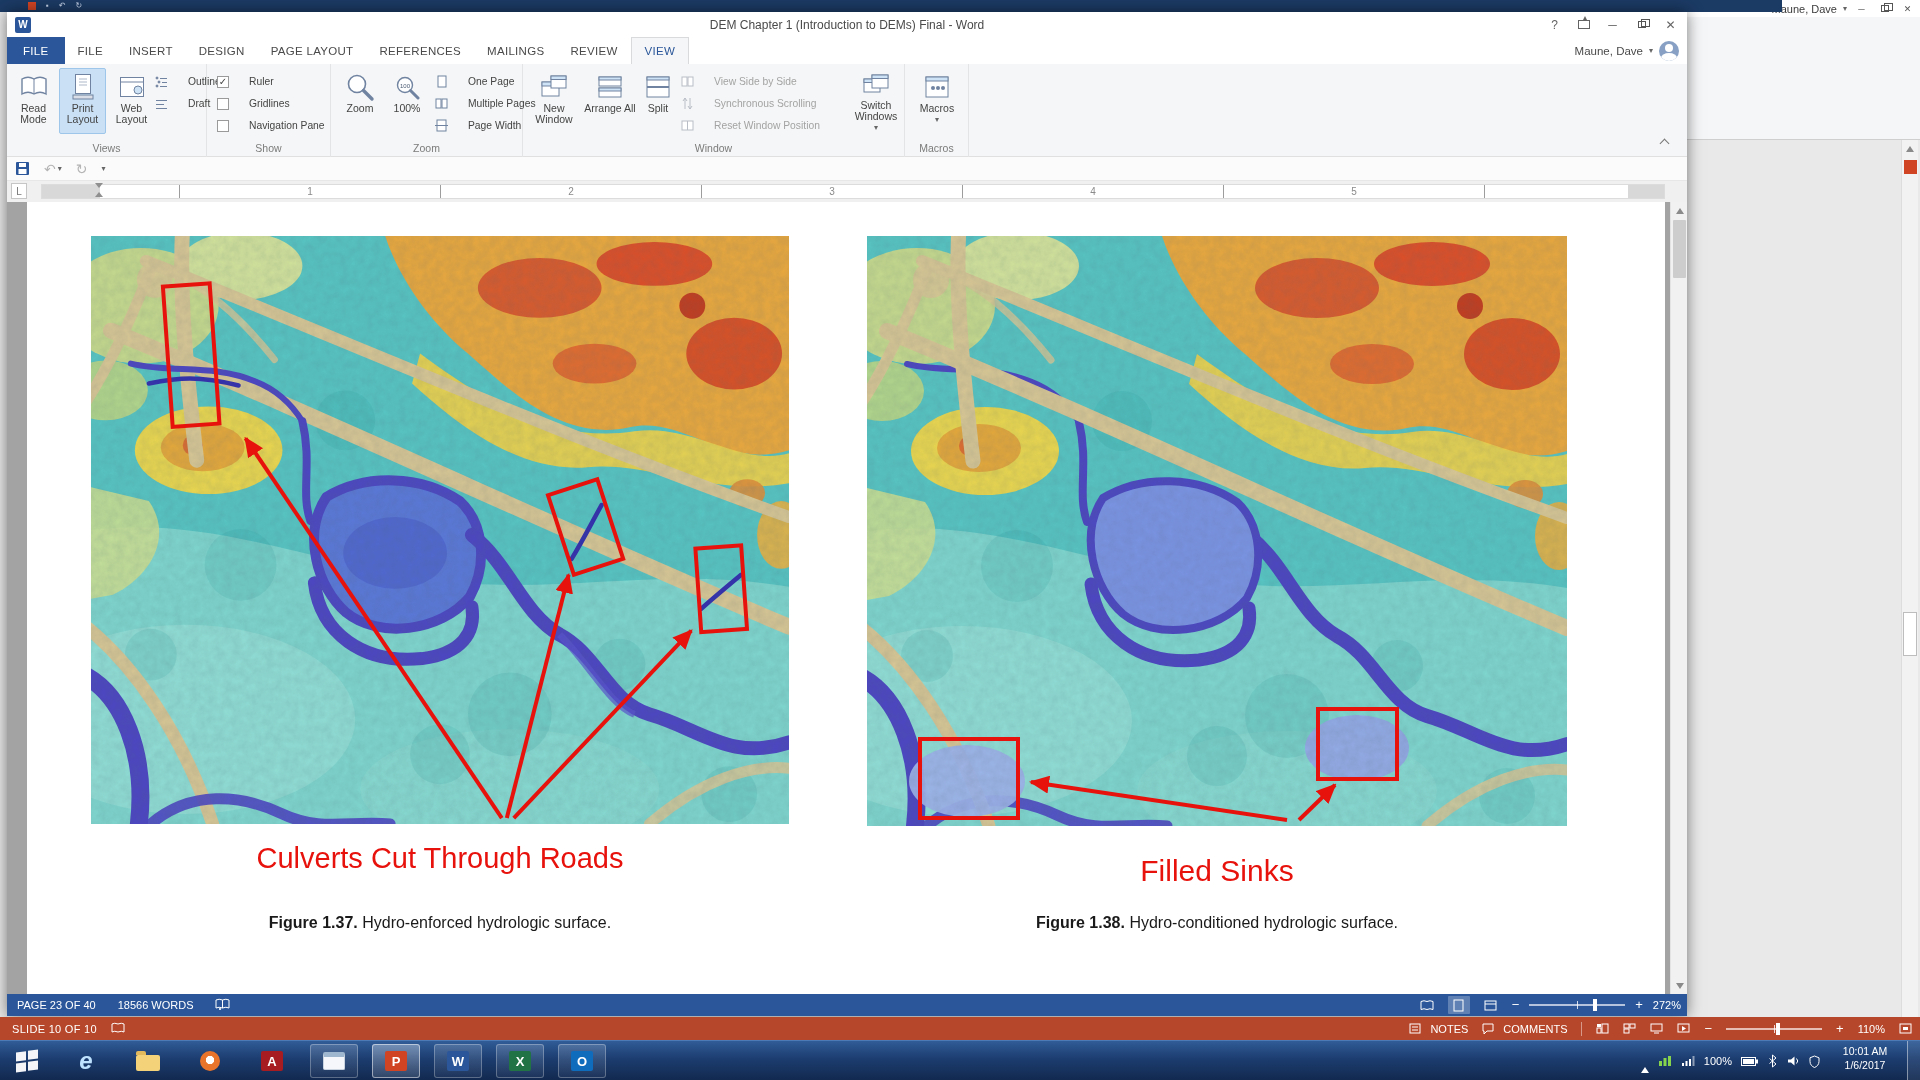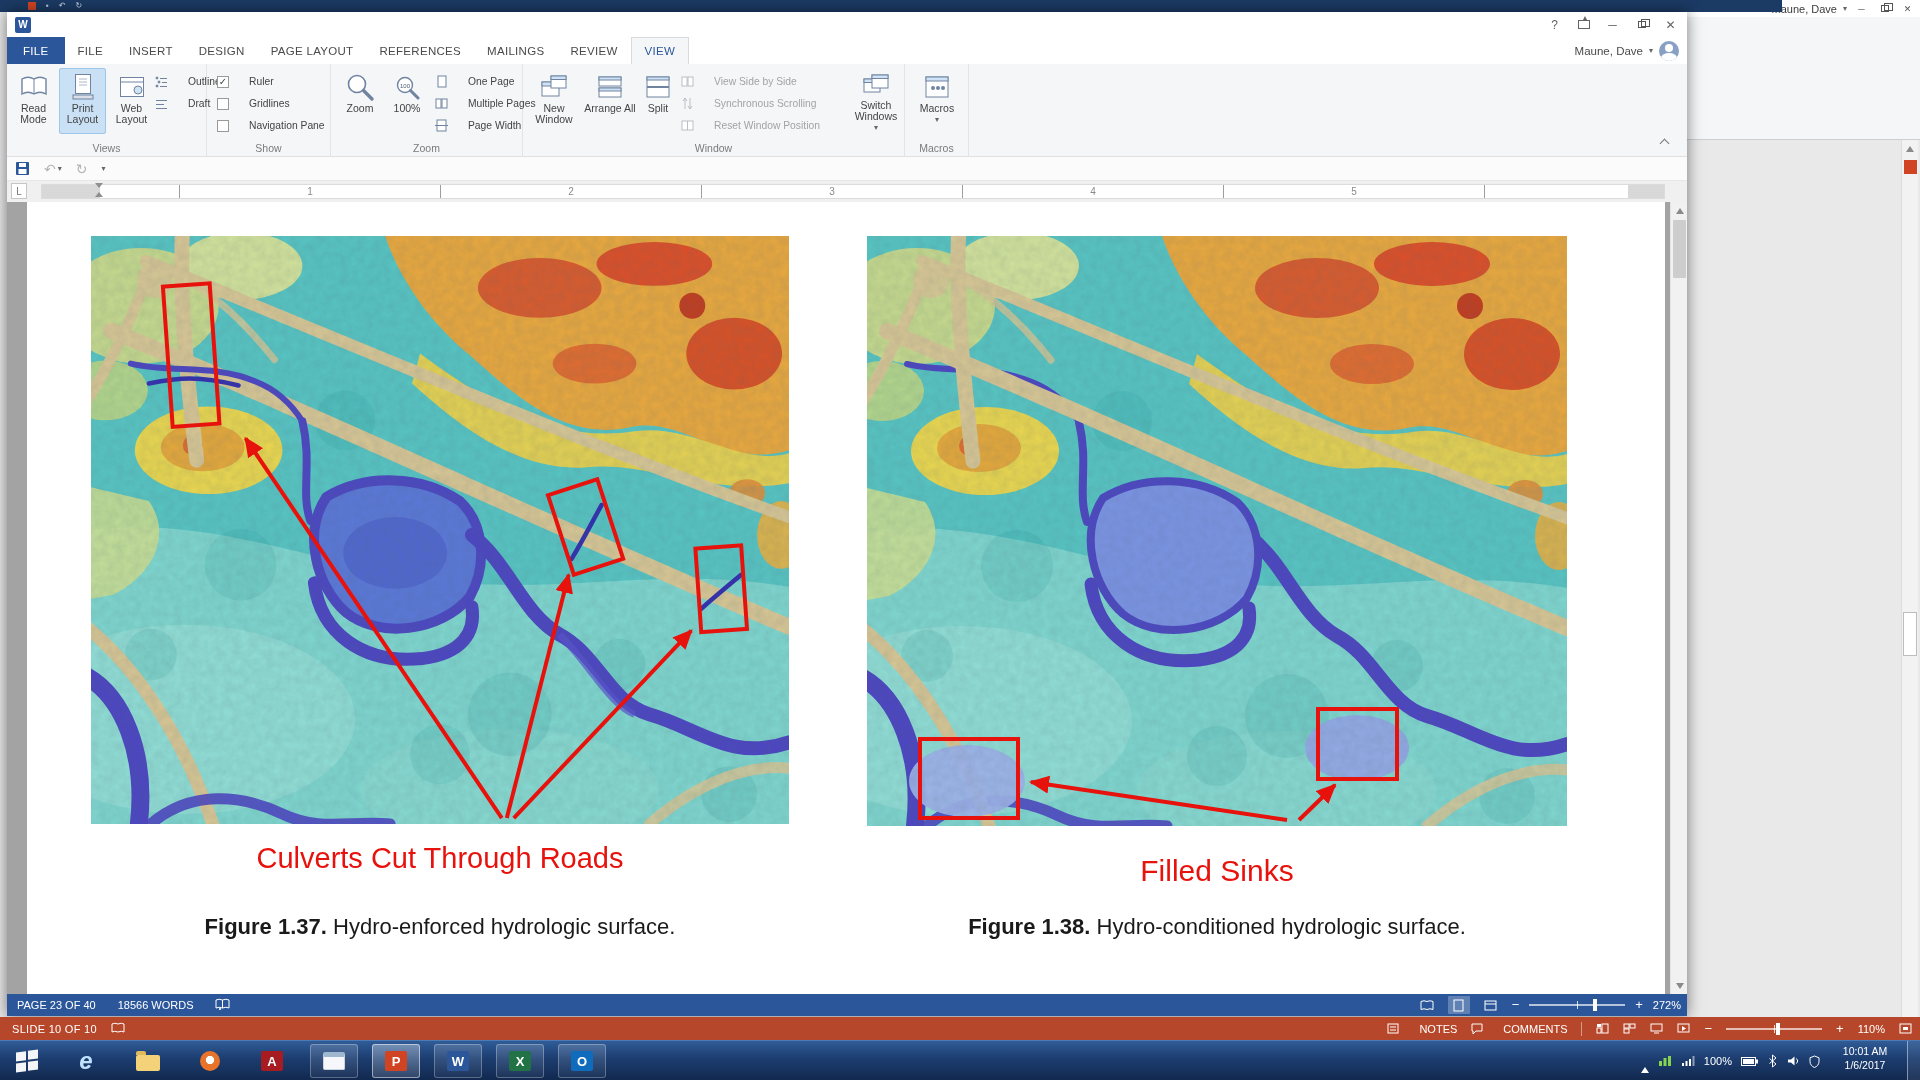--- a/index.html
+++ b/index.html
@@ -24,21 +24,21 @@
 
   
   #top-strip{left:0;top:0;width:1782px;height:12px;background:#1b3a64;display:flex;align-items:center;gap:10px;padding-left:28px}
   #top-strip .mini{font-size:8px;color:#c7d4ea;line-height:10px}
   #top-strip .sq{width:8px;height:8px;background:#d04423}
 
   
   #ppt-status{left:0;top:1017px;width:1920px;height:23px;background:#b7472a;color:#fff;font-size:11px;display:flex;align-items:center}
   #ppt-status .lbl{margin-left:12px;letter-spacing:.3px}
   #ppt-status .right{position:absolute;right:8px;display:flex;align-items:center;gap:14px}
-  .pstat-item{display:flex;align-items:center;gap:20px;color:#fff}
+  .pstat-item{display:flex;align-items:center;gap:9px;color:#fff}
   .vdiv{width:1px;height:14px;background:rgba(255,255,255,.45)}
   .slider{display:flex;align-items:center;gap:7px}
   .strack{position:relative;width:96px;height:2px;background:rgba(255,255,255,.65)}
   .sthumb{position:absolute;top:-5px;width:4px;height:12px;background:#fff}
   .stick{position:absolute;left:50%;top:-3px;width:1px;height:8px;background:rgba(255,255,255,.8)}
   .zbtn{font-size:13px;line-height:10px}
 
   
   #word{left:7px;top:12px;width:1680px;height:1004px;background:#fff;box-shadow:0 0 14px rgba(0,0,0,.5)}
   .w-titlebar{left:0;top:0;width:100%;height:25px;background:#fff;display:flex;align-items:center}
@@ -88,21 +88,21 @@
   .w-doc{left:0;top:190px;width:100%;height:792px;background:#a3a3a3;overflow:hidden}
   .page{position:absolute;left:20px;top:0;width:1638px;height:792px;background:#fff;overflow:hidden}
   .w-scroll{position:absolute;right:0;top:0;width:17px;height:792px;background:#f1f1f2;border-left:1px solid #e3e3e3}
   .w-scroll .box{position:absolute;left:1px;width:15px;height:15px;display:flex;align-items:center;justify-content:center}
   .tri-dn{width:0;height:0;border-left:4px solid transparent;border-right:4px solid transparent;border-top:6px solid #8a8a8a}
   .w-scroll .thumb{position:absolute;left:2px;top:18px;width:13px;height:58px;background:#cdcdcd;border-radius:1px}
 
   .fig{position:absolute;overflow:hidden}
   .fig svg{display:block;width:100%;height:100%}
   .ann{position:absolute;text-align:center;font-weight:normal;color:#e8120d}
-  .cap{position:absolute;text-align:center;font-size:22px;color:#1a1a1a}
+  .cap{position:absolute;text-align:center;font-size:16px;color:#1a1a1a}
   .cap b{font-weight:bold}
 
   .w-status{left:0;top:982px;width:100%;height:22px;background:#2b579a;color:#fff;font-size:11px;display:flex;align-items:center;gap:22px;padding-left:10px}
   .w-status .right{position:absolute;right:6px;display:flex;align-items:center;gap:10px}
   .vicon{width:22px;height:18px;display:flex;align-items:center;justify-content:center;border-radius:1px}
   .vicon.on{background:rgba(255,255,255,.25)}
 
   
   #taskbar{left:0;top:1040px;width:1920px;height:40px;background:linear-gradient(#305c97,#1c3d70 45%,#12294f);border-top:1px solid #4d7ab5}
   .startbtn{position:absolute;left:6px;top:3px;width:42px;height:34px;display:flex;align-items:center;justify-content:center;border-radius:3px}
@@ -151,20 +151,21 @@
   <div class="a" id="top-strip">
     <span class="sq"></span>
     <span class="mini">▪</span>
     <span class="mini">↶</span>
     <span class="mini">↻</span>
   </div>
 
   <div class="a" id="word">
 
     <div class="a w-titlebar">
+      <div class="w-title">DEM Chapter 1 (Introduction to DEMs) Final - Word</div>
       <div class="w-appicon">W</div>
       <div class="w-ctls">
         <span class="c">?</span>
         <span class="c">
             <span class="ribopt-ico"></span>
           </span>
         <span class="c">─</span>
         <span class="c">
             <span class="restore-ico"></span>
           </span>

